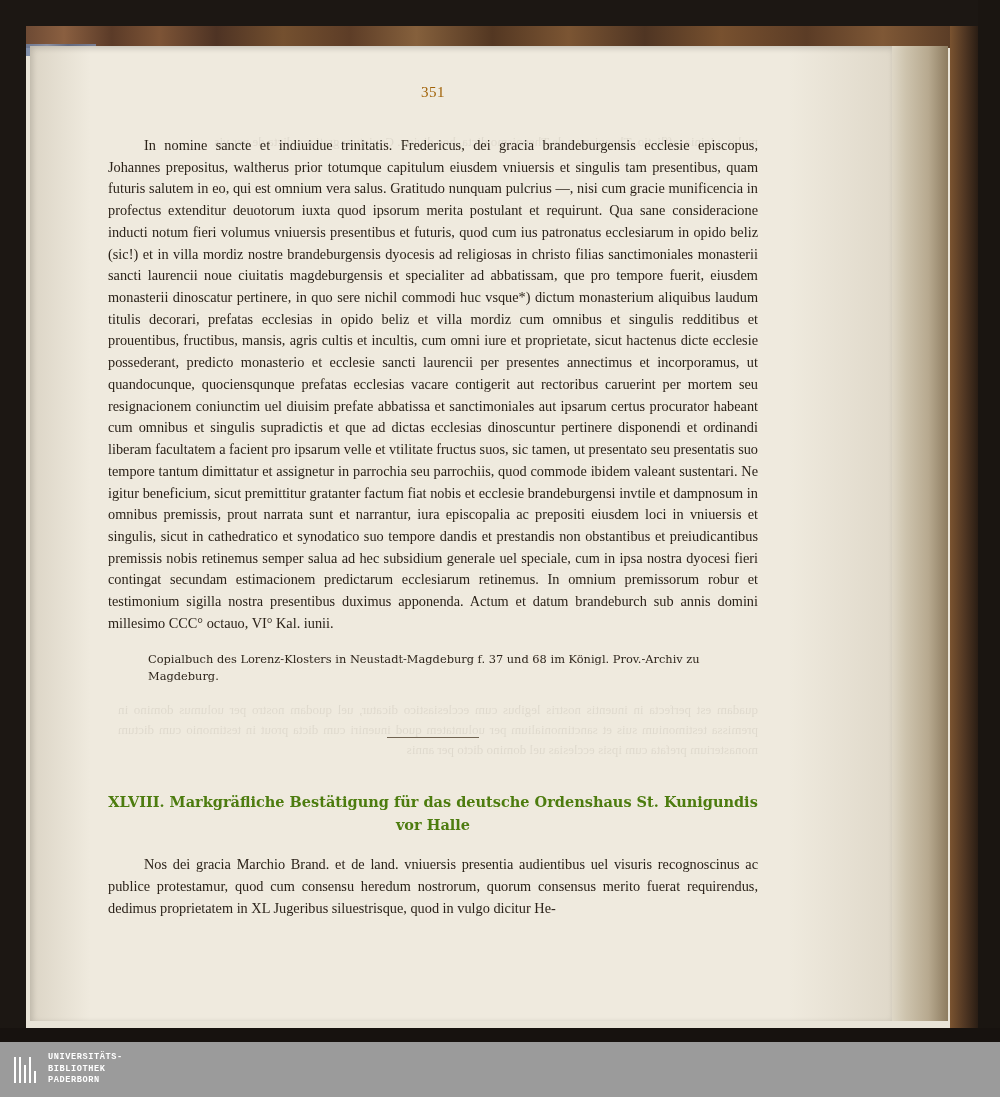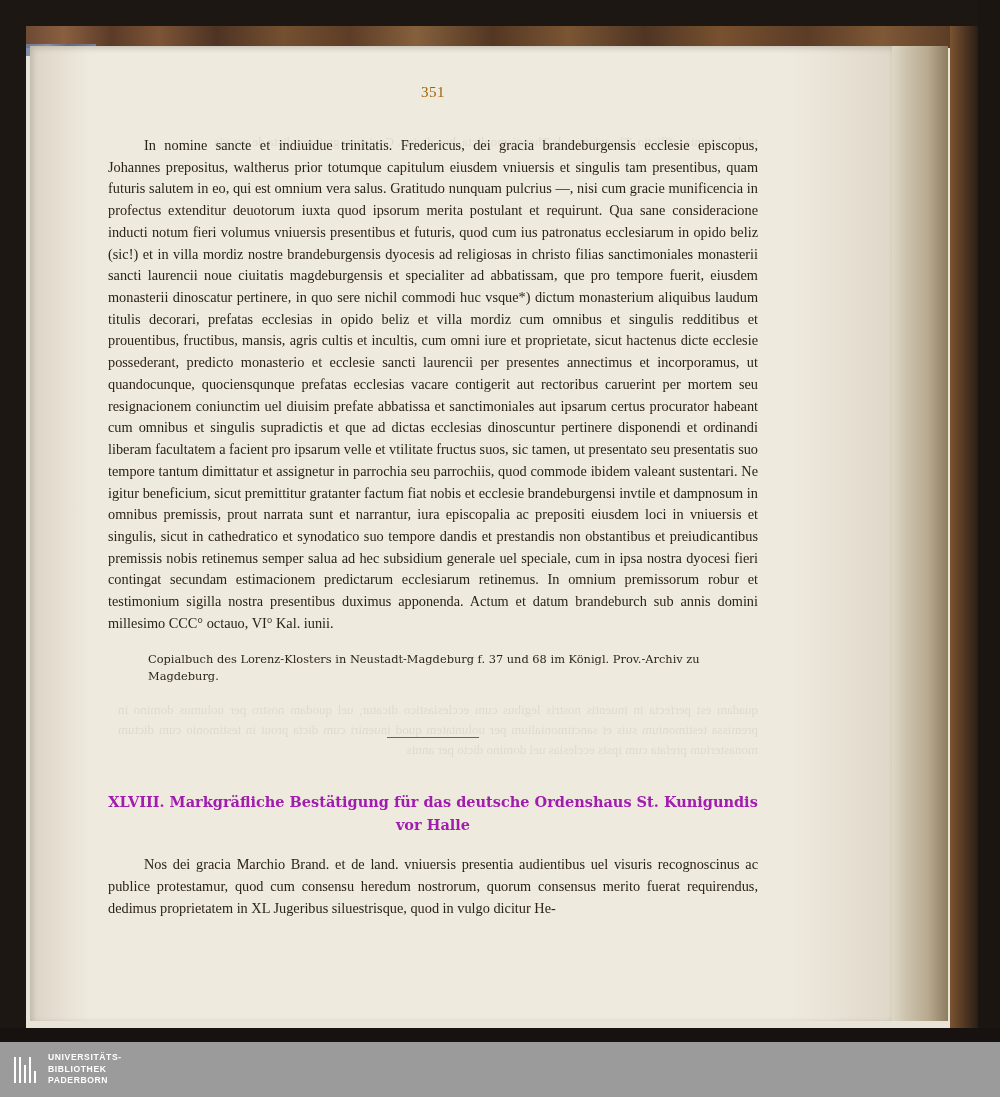--- a/index.html
+++ b/index.html
@@ -142,21 +142,21 @@
   }
   .section2 {
     margin-top: 52px;
   }
   .heading2 {
     text-align: center;
     font-family: "DejaVu Serif", serif;
     font-weight: bold;
     font-size: 14.5px;
     line-height: 1.6;
-    color: #a21caf;
+    color: #4d7c0f;
     margin: 0 0 18px 0;
   }
   
   .showthrough {
     position: absolute;
     opacity: 0.085;
     color: #3d3224;
     font-size: 13px;
     line-height: 1.52;
     width: 640px;
@@ -188,21 +188,21 @@
     align-items: flex-end;
     gap: 3px;
   }
   .ub-logo i {
     display: block;
     width: 3px;
     background: #ffffff;
   }
   .ub-text {
     color: #ffffff;
-    font-family: Liberation Sans, sans-serif;
+    font-family: Liberation Mono, monospace;
     font-size: 8.6px;
     line-height: 1.32;
     letter-spacing: 0.6px;
     font-weight: bold;
     text-transform: uppercase;
   }
 </style>
 </head>
 <body>
 

